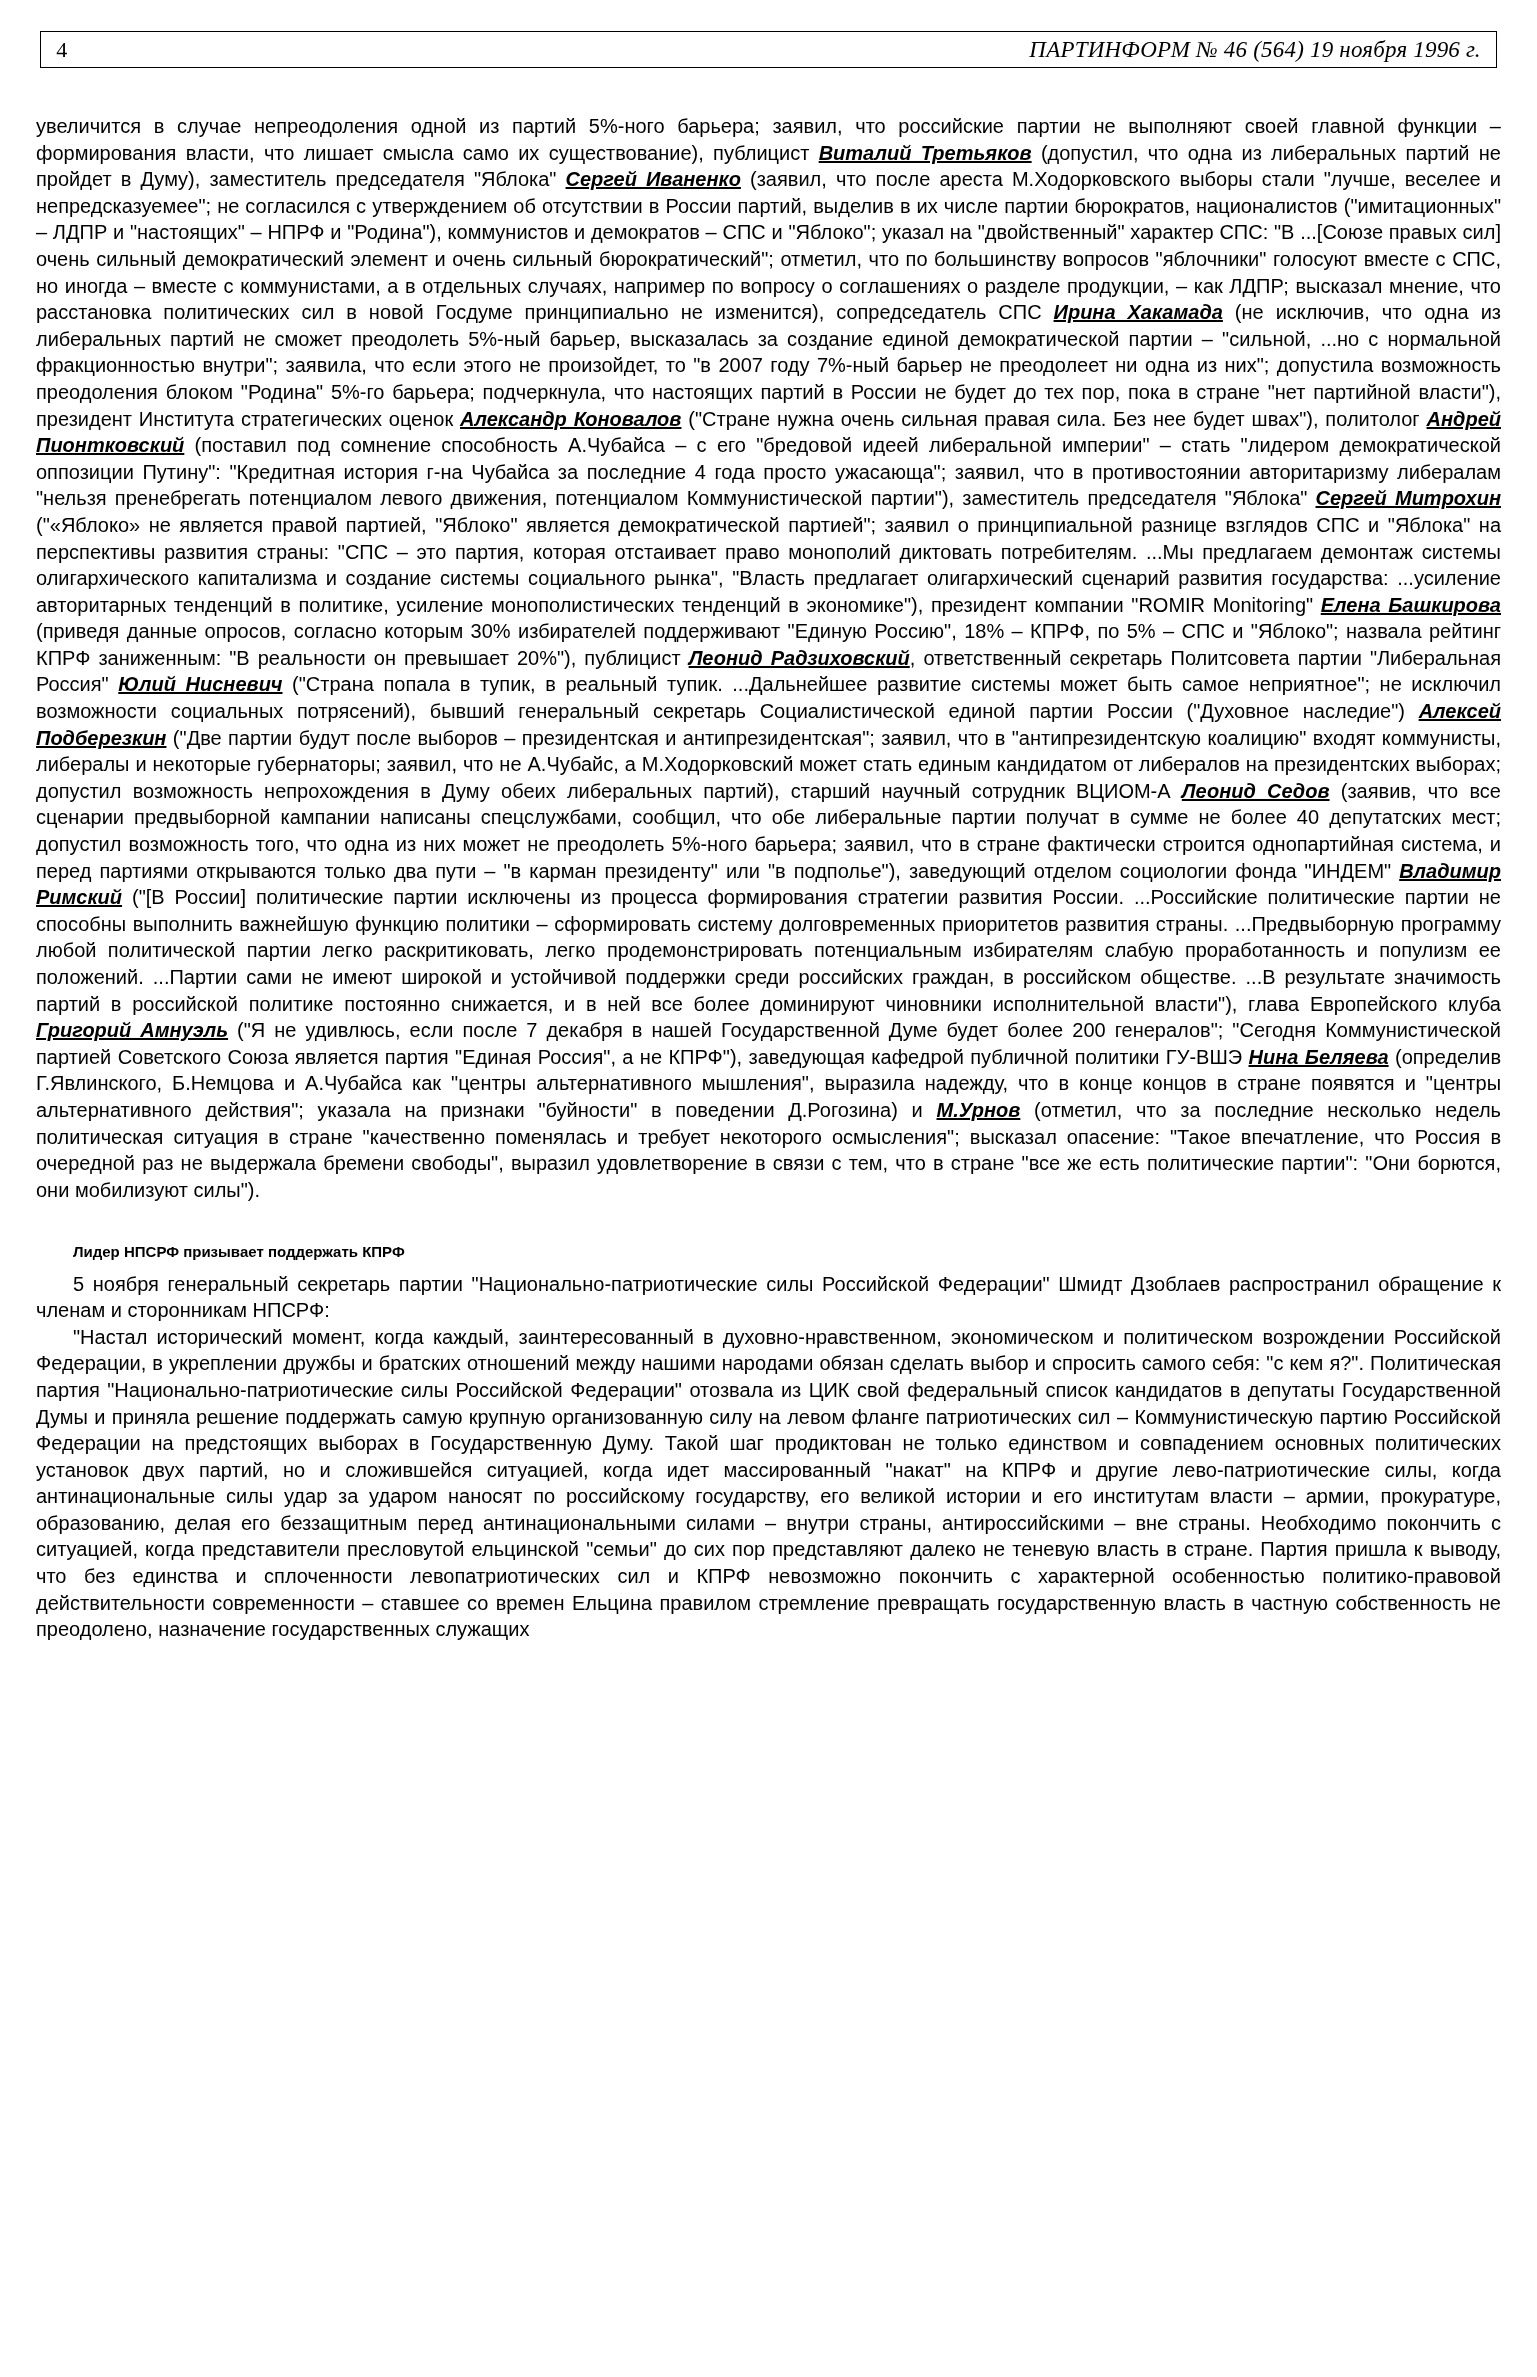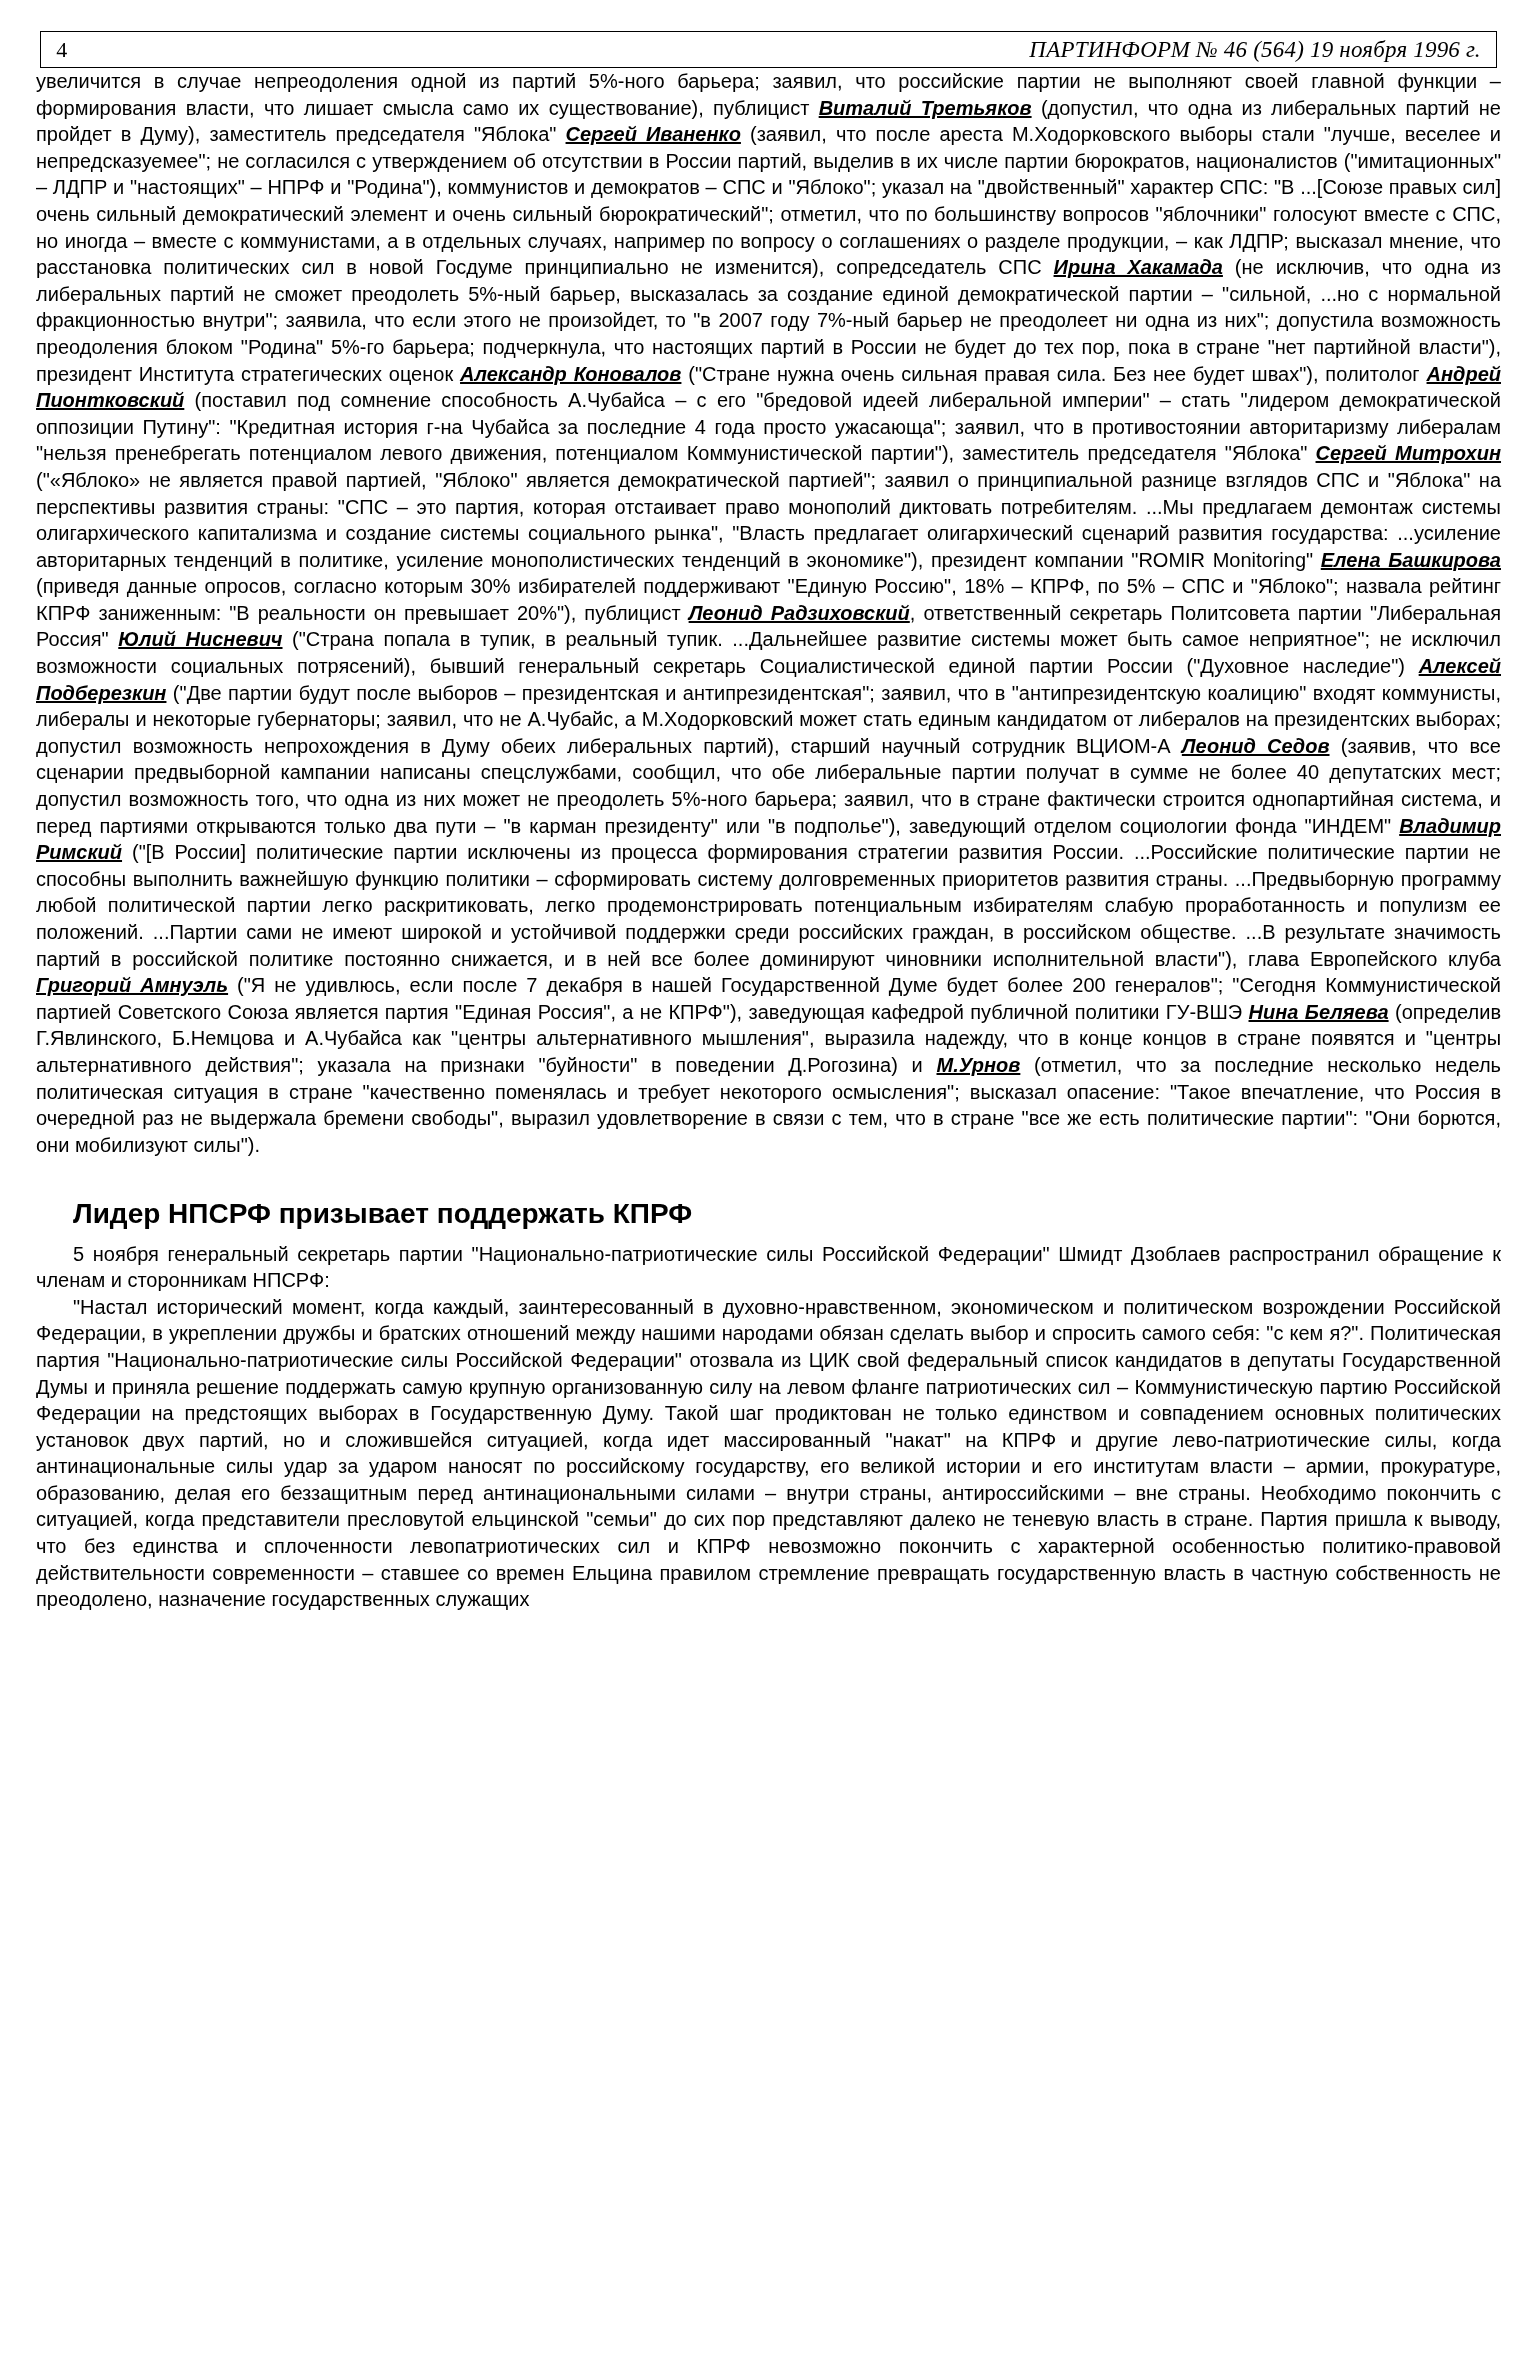--- a/index.html
+++ b/index.html
@@ -43,37 +43,38 @@
   .issue-line {
     font-family: "Liberation Serif", serif;
     font-style: italic;
     font-size: 23px;
     letter-spacing: 0.2px;
     white-space: nowrap;
   }
 
   
   .content {
+    margin-top: 45px;
   }
   p.body {
     font-size: 20px;
     line-height: 1.33;
     text-align: justify;
     text-justify: inter-word;
     margin: 0 0 0 0;
     hyphens: none;
   }
   p.body.indent {
     text-indent: 37px;
   }
   .section {
     margin-top: 40px;
   }
   h2.sect-title {
-    font-size: 28px;
+    font-size: 15px;
     font-weight: bold;
     margin: 0 0 10.2px 0;
     padding-left: 37px;
   }
   .nm {           
     font-weight: bold;
     font-style: italic;
     text-decoration: underline;
   }
 </style>

